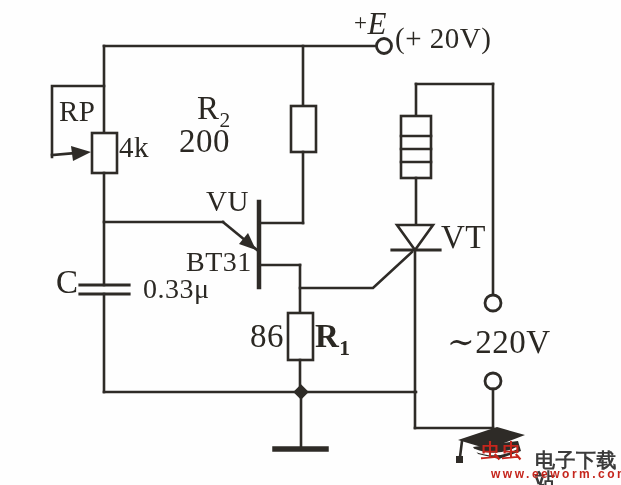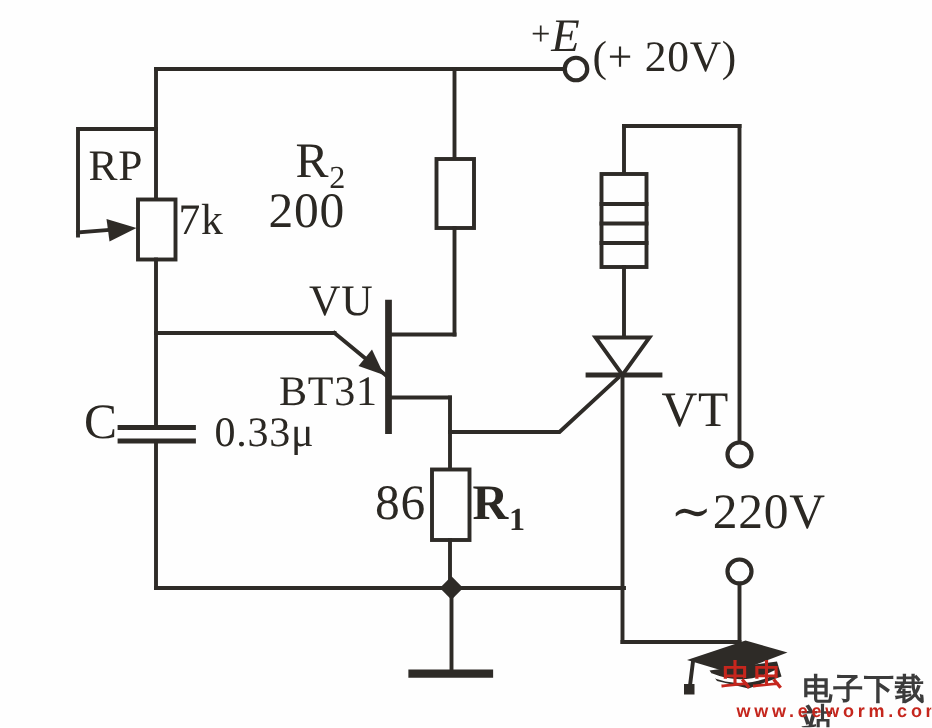--- a/index.html
+++ b/index.html
@@ -132,34 +132,34 @@
       <path d="M474,450 Q496,459 517,448" stroke="#fefefe" stroke-width="2.5" fill="none"></path>
       <line class="w" x1="462" y1="441" x2="460" y2="457" stroke-width="2"></line>
       <rect class="solid" x="456" y="456" width="7" height="7"></rect>
     </g>
   </svg>
 
   <div class="lbl" style="left:354px;top:8px;"><span class="plus">+</span><span class="ital">E</span></div>
   <div class="lbl fs29" style="left:395px;top:24px;">(+ 20V)</div>
 
   <div class="lbl fs29" style="left:59px;top:97px;">RP</div>
-  <div class="lbl fs29" style="left:119px;top:133px;">7k</div>
+  <div class="lbl fs29" style="left:119px;top:133px;">4k</div>
 
   <div class="lbl fs30" style="left:197px;top:92px;"><span>R</span><sub>2</sub></div>
   <div class="lbl fs30" style="left:179px;top:125px;">200</div>
 
   <div class="lbl fs29" style="left:206px;top:187px;text-align:center;">VU</div>
   <div class="lbl" style="left:186px;top:248px;">BT31</div>
 
   <div class="lbl fs30" style="left:56px;top:266px;">C</div>
   <div class="lbl" style="left:127px;top:275px;margin-left:16px;">0.33μ</div>
 
   <div class="lbl fs30" style="left:250px;top:320px;">86</div>
   <div class="lbl fs30" style="left:315px;top:320px;font-weight:bold;"><span>R</span><sub>1</sub></div>
 
-  <div class="lbl fs30" style="left:441px;top:221px;margin-top:37px;">VT</div>
+  <div class="lbl fs30" style="left:441px;top:221px;">VT</div>
   <div class="lbl fs30" style="left:447px;top:326px;">∼220V</div>
 
   <div class="wm-logo">虫虫</div>
   <div class="wm-site">电子下载站</div>
   <div class="wm-url">www.eeworm.com</div>
 
 </div>
 
 </body></html>

